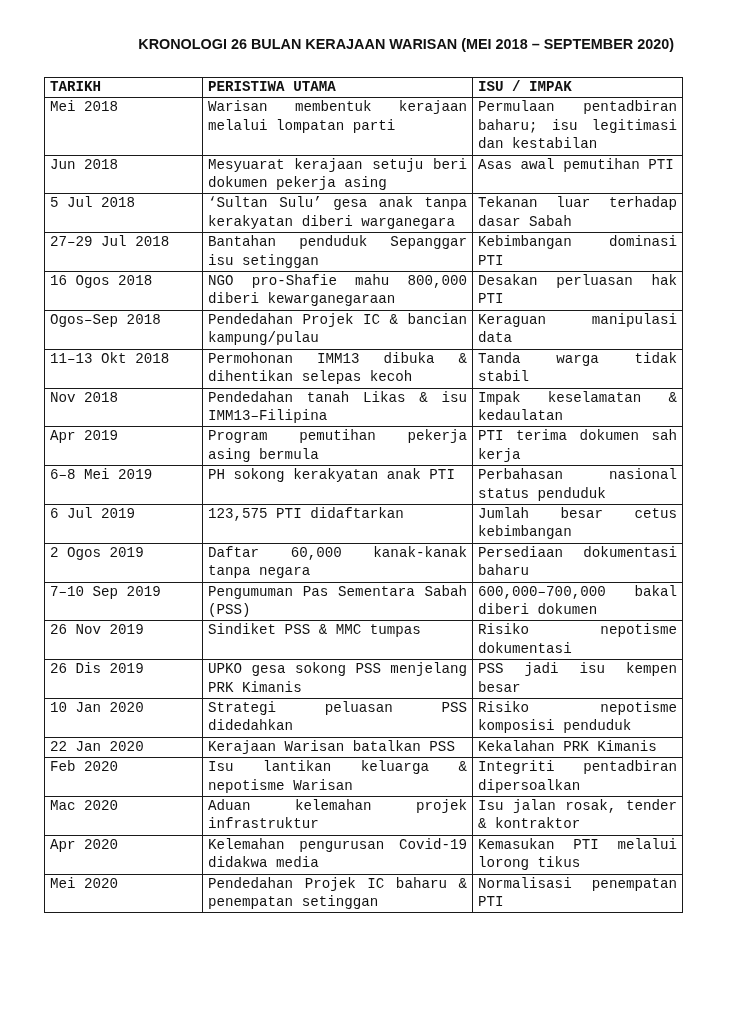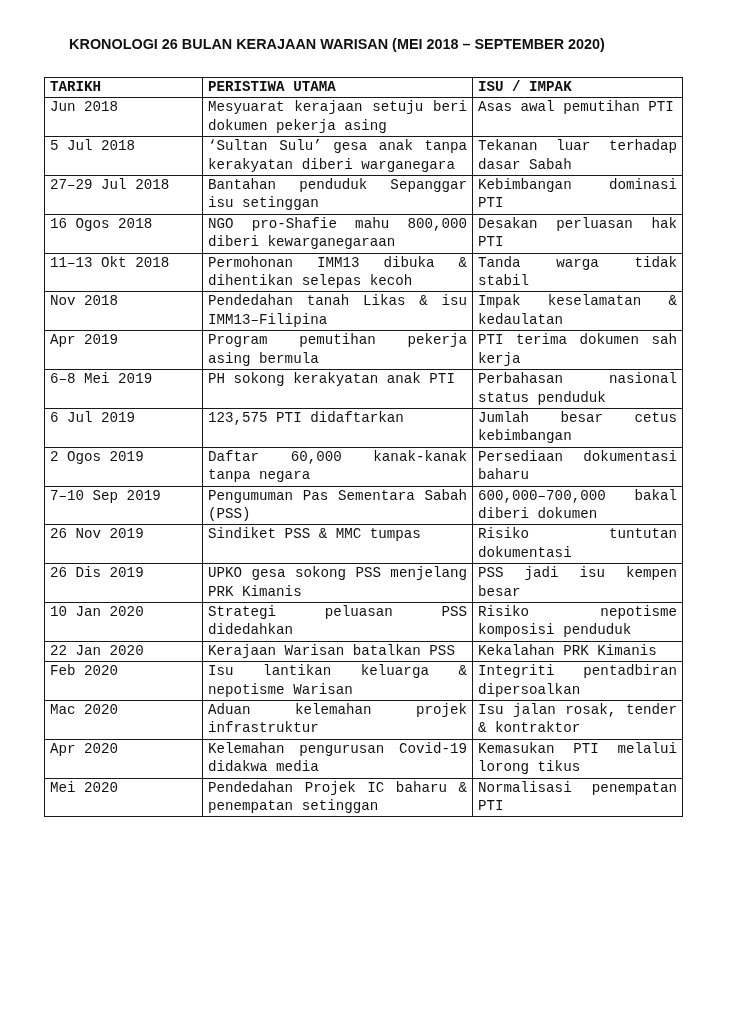--- a/index.html
+++ b/index.html
@@ -13,21 +13,21 @@
       position: relative;
       font-family: "Liberation Sans", sans-serif;
       color: #111111;
       overflow: hidden;
     }
     .doc-title {
       position: absolute;
       left: 0;
       width: 674px;
       top: 36px;
-      text-align: center;
+      text-align: right;
       font-weight: bold;
       font-size: 14.4px;
       letter-spacing: 0;
       box-sizing: border-box;
       white-space: nowrap;
     }
     table.chrono {
       position: absolute;
       left: 44px;
       top: 77px;
@@ -70,38 +70,48 @@
   </colgroup>
   <thead>
     <tr>
       <th>TARIKH</th>
       <th>PERISTIWA UTAMA</th>
       <th>ISU / IMPAK</th>
     </tr>
   </thead>
   <tbody id="rows">
       <tr>
+        <td>Mei 2018</td>
+        <td class="just">Warisan membentuk kerajaan melalui lompatan parti</td>
+        <td class="just">Permulaan pentadbiran baharu; isu legitimasi dan kestabilan</td>
+      </tr>
+      <tr>
         <td>Jun 2018</td>
         <td class="just">Mesyuarat kerajaan setuju beri dokumen pekerja asing</td>
         <td class="just">Asas awal pemutihan PTI</td>
       </tr>
       <tr>
         <td>5 Jul 2018</td>
         <td class="just">‘Sultan Sulu’ gesa anak tanpa kerakyatan diberi warganegara</td>
         <td class="just">Tekanan luar terhadap dasar Sabah</td>
       </tr>
       <tr>
         <td>27–29 Jul 2018</td>
         <td class="just">Bantahan penduduk Sepanggar isu setinggan</td>
         <td class="just">Kebimbangan dominasi PTI</td>
       </tr>
       <tr>
         <td>16 Ogos 2018</td>
         <td class="just">NGO pro-Shafie mahu 800,000 diberi kewarganegaraan</td>
         <td class="just">Desakan perluasan hak PTI</td>
+      </tr>
+      <tr>
+        <td>Ogos–Sep 2018</td>
+        <td class="just">Pendedahan Projek IC &amp; bancian kampung/pulau</td>
+        <td class="just">Keraguan manipulasi data</td>
       </tr>
       <tr>
         <td>11–13 Okt 2018</td>
         <td class="just">Permohonan IMM13 dibuka &amp; dihentikan selepas kecoh</td>
         <td class="just">Tanda warga tidak stabil</td>
       </tr>
       <tr>
         <td>Nov 2018</td>
         <td class="just">Pendedahan tanah Likas &amp; isu IMM13–Filipina</td>
         <td class="just">Impak keselamatan &amp; kedaulatan</td>
@@ -127,21 +137,21 @@
         <td class="just">Persediaan dokumentasi baharu</td>
       </tr>
       <tr>
         <td>7–10 Sep 2019</td>
         <td class="just">Pengumuman Pas Sementara Sabah (PSS)</td>
         <td class="just">600,000–700,000 bakal diberi dokumen</td>
       </tr>
       <tr>
         <td>26 Nov 2019</td>
         <td class="just">Sindiket PSS &amp; MMC tumpas</td>
-        <td class="just">Risiko tuntutan dokumentasi</td>
+        <td class="just">Risiko nepotisme dokumentasi</td>
       </tr>
       <tr>
         <td>26 Dis 2019</td>
         <td class="just">UPKO gesa sokong PSS menjelang PRK Kimanis</td>
         <td class="just">PSS jadi isu kempen besar</td>
       </tr>
       <tr>
         <td>10 Jan 2020</td>
         <td class="just">Strategi peluasan PSS didedahkan</td>
         <td class="just">Risiko nepotisme komposisi penduduk</td>

